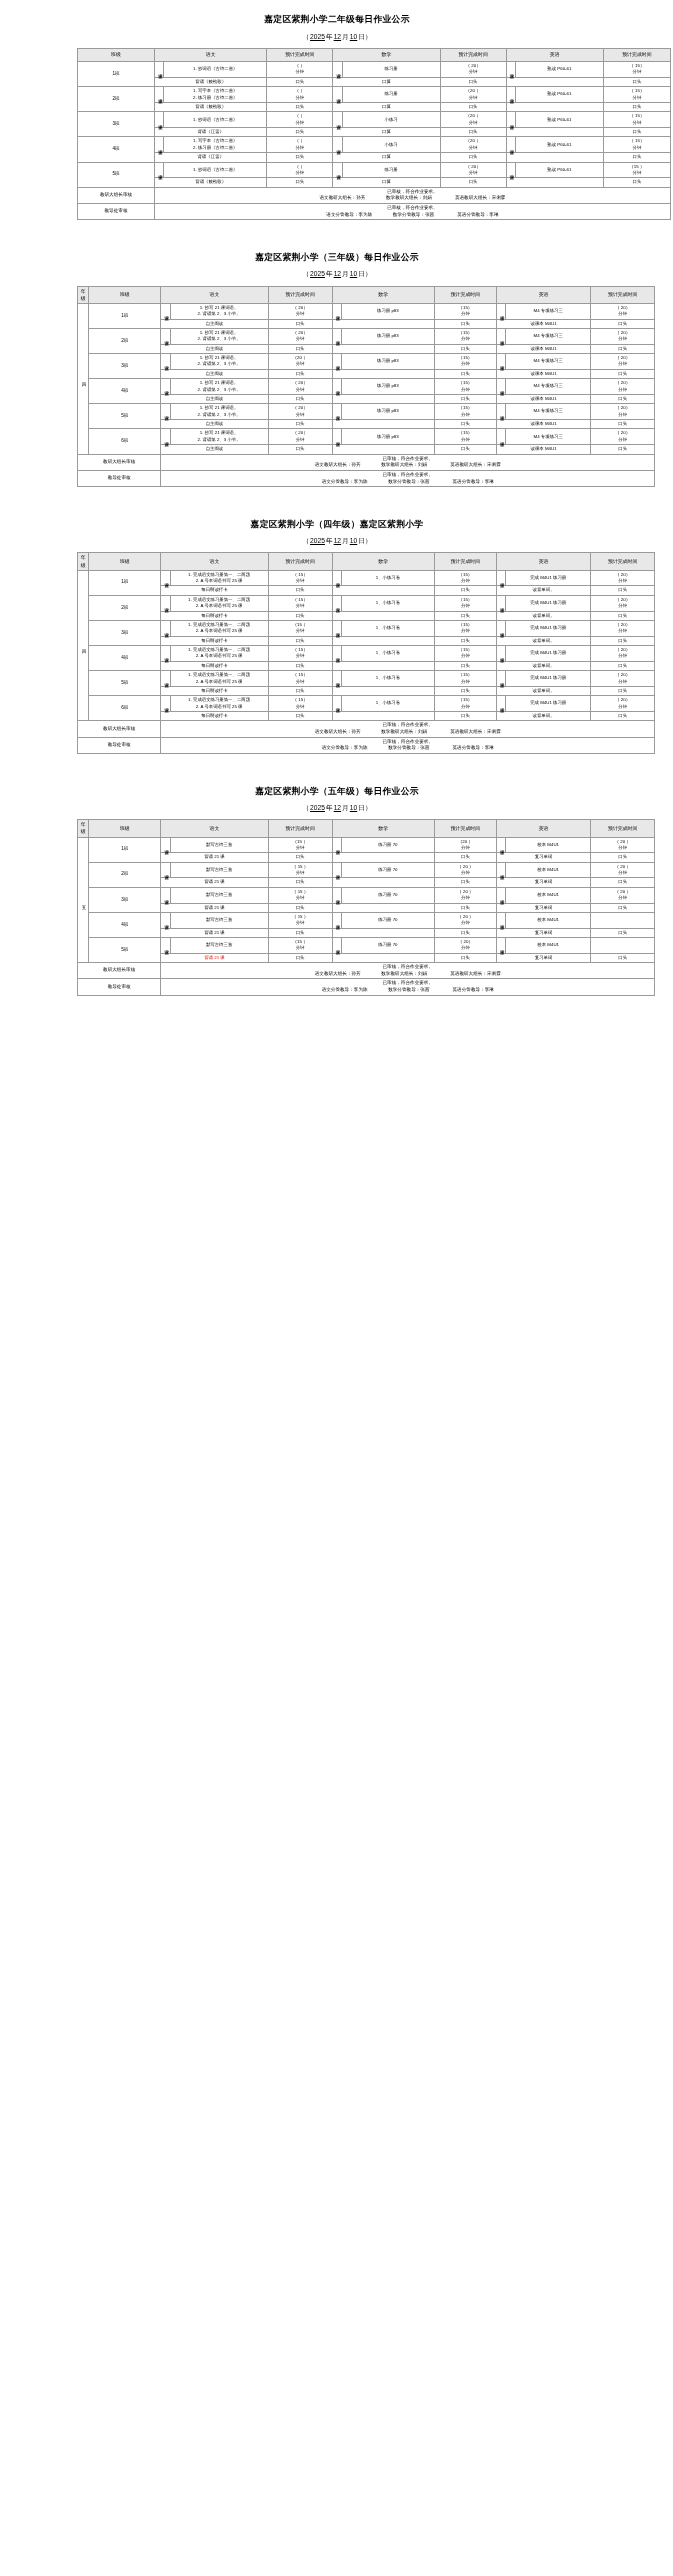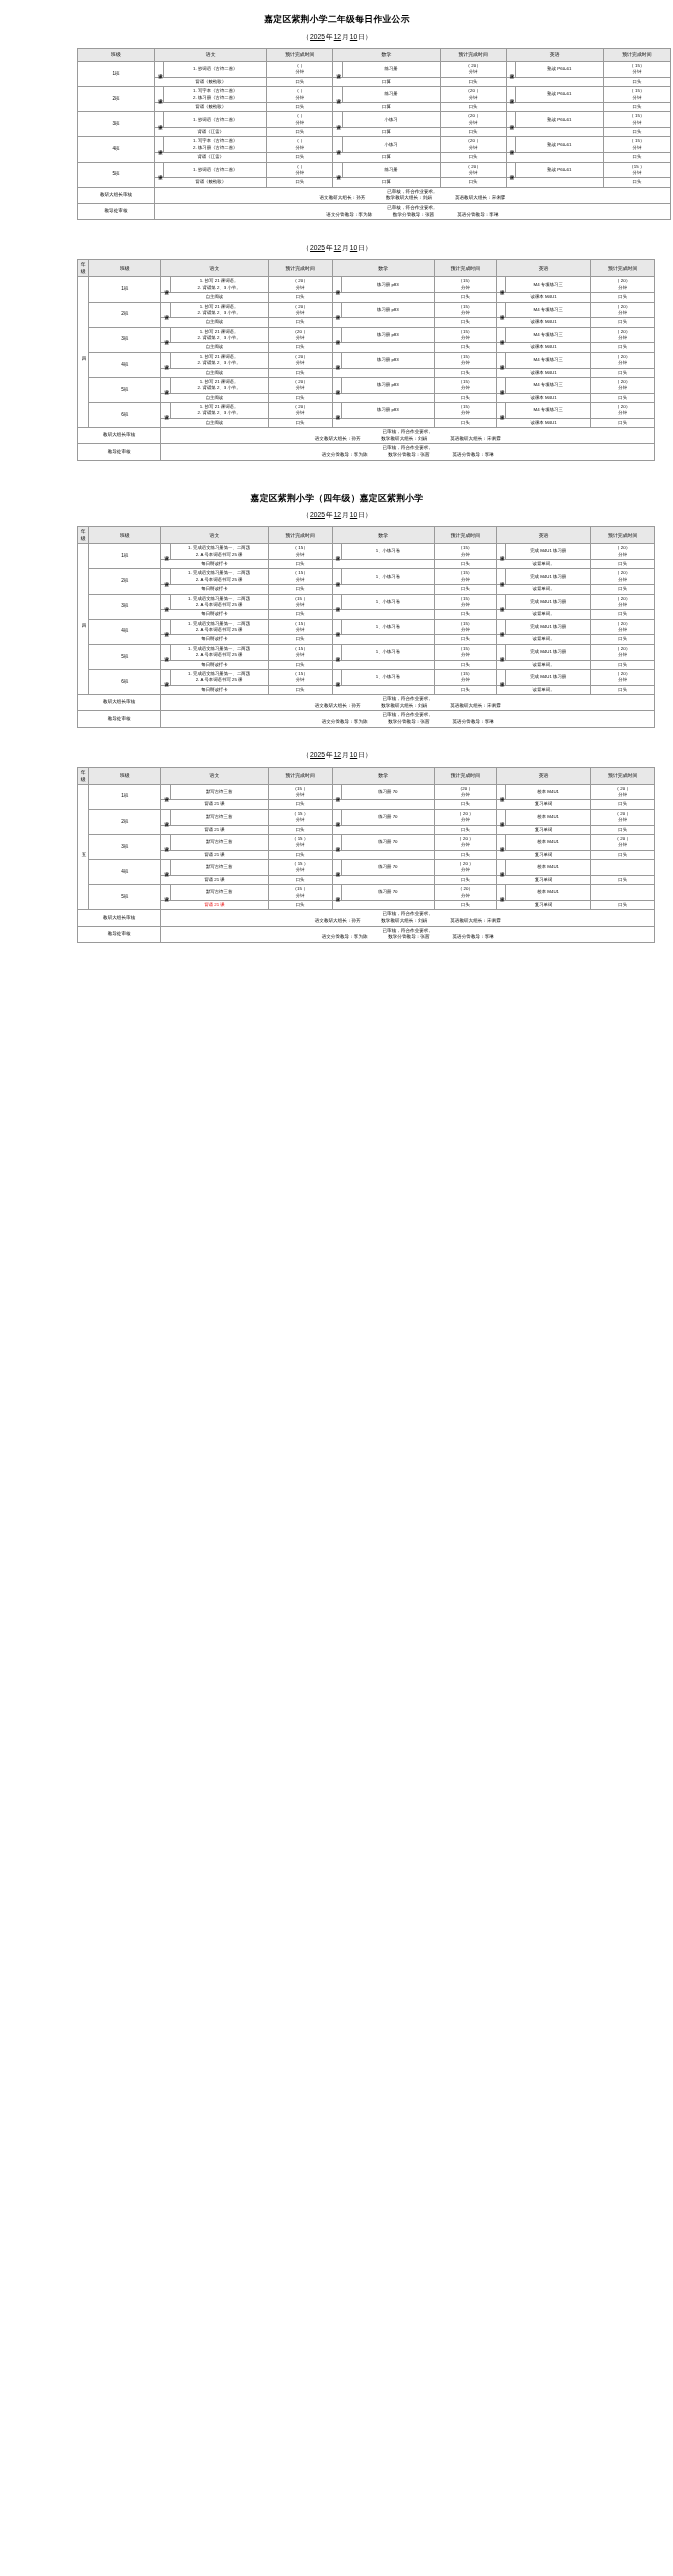--- a/index.html
+++ b/index.html
@@ -281,20 +281,21 @@
               <td class="audit-body" colspan="9">
                 <div>已审核，符合作业要求。</div>
                 <div class="row2"><span>语文分管教导：李为陈</span><span class="s2">数学分管教导：张茜</span><span class="s3">英语分管教导：李琳</span></div>
               </td>
             </tr>
           </tbody>
         </table>
       </div>
       <div class="spacer-lg"></div>
       <div class="sheet">
+        <div class="doc-title">嘉定区紫荆小学（三年级）每日作业公示</div>
         <div class="doc-date"><span>（</span><span class="u">2025</span><span>年</span><span class="u">12</span><span>月</span><span class="u">10</span><span>日</span><span>）</span></div>
         <table class="hw">
           <colgroup>
             <col style="width: 11.3px;">
             <col style="width: 72px;">
             <col style="width: 9.3px;">
             <col style="width: 98px;">
             <col style="width: 64px;">
             <col style="width: 9.3px;">
             <col style="width: 93px;">
@@ -726,20 +727,21 @@
               <td class="audit-body" colspan="9">
                 <div>已审核，符合作业要求。</div>
                 <div class="row2"><span>语文分管教导：李为陈</span><span class="s2">数学分管教导：张茜</span><span class="s3">英语分管教导：李琳</span></div>
               </td>
             </tr>
           </tbody>
         </table>
       </div>
       <div class="spacer-lg"></div>
       <div class="sheet">
+        <div class="doc-title">嘉定区紫荆小学（五年级）每日作业公示</div>
         <div class="doc-date"><span>（</span><span class="u">2025</span><span>年</span><span class="u">12</span><span>月</span><span class="u">10</span><span>日</span><span>）</span></div>
         <table class="hw">
           <colgroup>
             <col style="width: 11.3px;">
             <col style="width: 72px;">
             <col style="width: 9.3px;">
             <col style="width: 98px;">
             <col style="width: 64px;">
             <col style="width: 9.3px;">
             <col style="width: 93px;">

